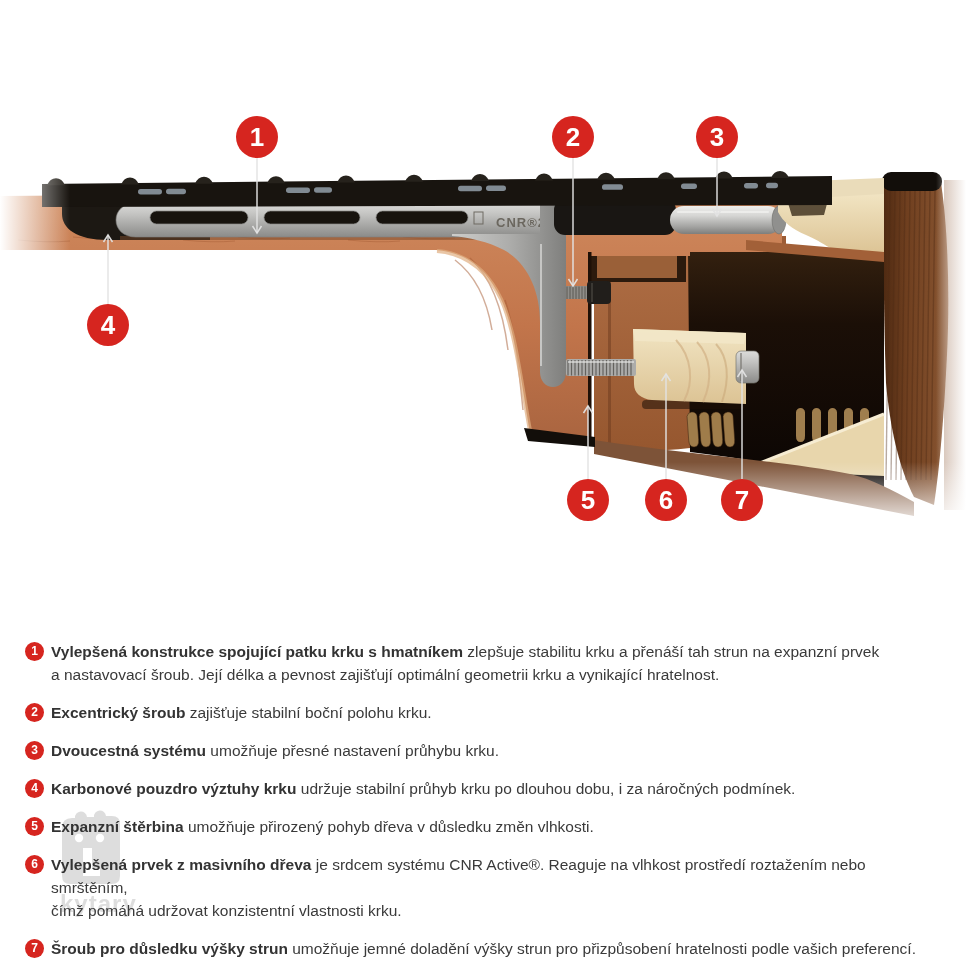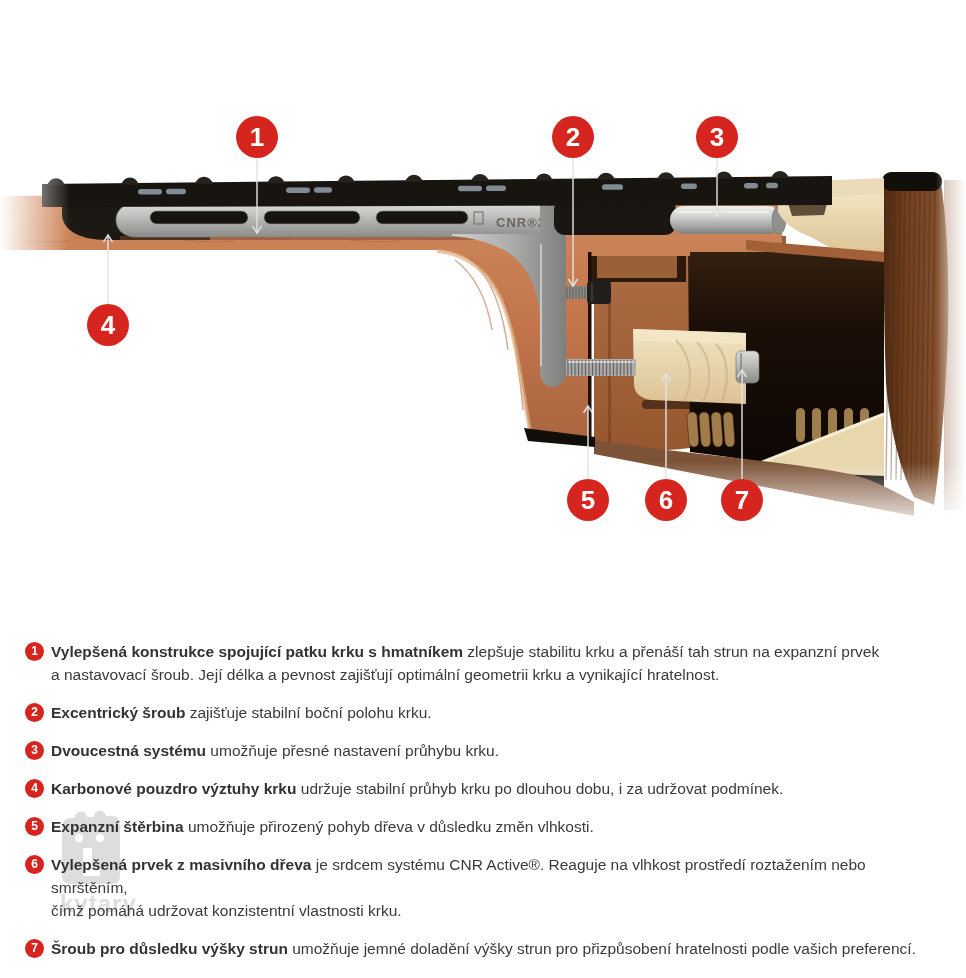--- a/index.html
+++ b/index.html
@@ -310,21 +310,21 @@
   <div class="item">
         <span class="badge">2</span>
         <p class="itext"><b>Excentrický šroub</b><span> zajišťuje stabilní boční polohu krku.</span></p>
       </div>
   <div class="item">
         <span class="badge">3</span>
         <p class="itext"><b>Dvoucestná systému</b><span> umožňuje přesné nastavení průhybu krku.</span></p>
       </div>
   <div class="item">
         <span class="badge">4</span>
-        <p class="itext"><b>Karbonové pouzdro výztuhy krku</b><span> udržuje stabilní průhyb krku po dlouhou dobu, i za udržovat podmínek.</span></p>
+        <p class="itext"><b>Karbonové pouzdro výztuhy krku</b><span> udržuje stabilní průhyb krku po dlouhou dobu, i za náročných podmínek.</span></p>
       </div>
   <div class="item">
         <span class="badge">5</span>
         <p class="itext"><b>Expanzní štěrbina</b><span> umožňuje přirozený pohyb dřeva v důsledku změn vlhkosti.</span></p>
       </div>
   <div class="item">
         <span class="badge">6</span>
         <p class="itext"><b>Vylepšená prvek z masivního dřeva</b><span> je srdcem systému CNR Active®. Reaguje na vlhkost prostředí roztažením nebo smrštěním,
 čímž pomáhá udržovat konzistentní vlastnosti krku.</span></p>
       </div>

